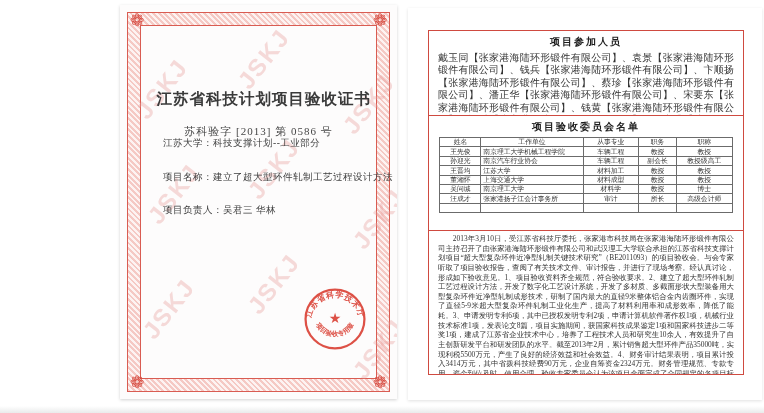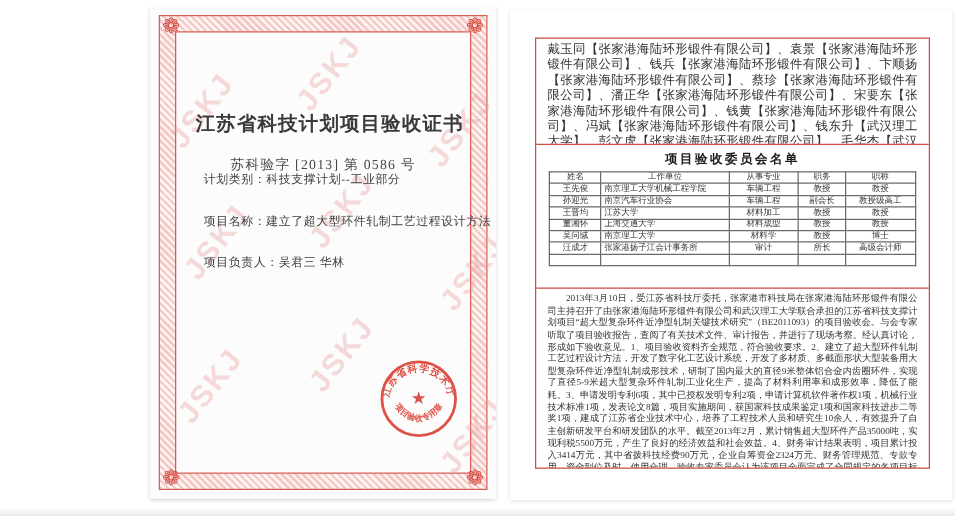--- a/index.html
+++ b/index.html
@@ -75,21 +75,21 @@
   <span class="corner tr">❁</span>
   <span class="corner bl">❁</span>
   <span class="corner br">❁</span>
 
   <div class="cert-content">
     <div class="cert-title">江苏省科技计划项目验收证书</div>
     <div class="cert-no">苏科验字 [2013] 第 0586 号</div>
 
     <div class="fields">
       <div class="field-row">
-        <span class="lbl">计划类别：</span><span class="val">科技支撑计划--工业部分</span>
+        <span class="lbl">江苏大学：</span><span class="val">科技支撑计划--工业部分</span>
       </div>
       <div class="field-row">
         <span class="lbl">项目名称：</span><span class="val">建立了超大型环件轧制工艺过程设计方法</span>
       </div>
       <div class="field-row">
         <span class="lbl">项目负责人：</span><span class="val">吴君三  华林</span>
       </div>
     </div>
 
     <svg class="seal" viewBox="0 0 100 100">
@@ -104,20 +104,21 @@
       </text>
       <text x="50" y="57" font-size="22" fill="#d93a2e" text-anchor="middle">★</text>
     </svg>
   </div>
 </div>
 
 <div class="right-page">
   <div class="red-box">
 
     <div class="sec sec-participants">
+      <div class="sec-title">项目参加人员</div>
       <div class="sec-body">戴玉同【张家港海陆环形锻件有限公司】、袁景【张家港海陆环形锻件有限公司】、钱兵【张家港海陆环形锻件有限公司】、卞顺扬【张家港海陆环形锻件有限公司】、蔡珍【张家港海陆环形锻件有限公司】、潘正华【张家港海陆环形锻件有限公司】、宋要东【张家港海陆环形锻件有限公司】、钱黄【张家港海陆环形锻件有限公司】、冯斌【张家港海陆环形锻件有限公司】、钱东升【武汉理工大学】、彭文虎【张家港海陆环形锻件有限公司】、毛华杰【武汉理工大学】、兰箭【武汉理工大学】、赵亚平【宝钢特钢有限公司】、韩星会【武汉理工大学】</div>
     </div>
 
     <div class="sec sec-committee">
       <div class="sec-title">项目验收委员会名单</div>
       <table class="committee">
         <colgroup>
           <col class="c-name">
             <col class="c-org">
             <col class="c-major">

